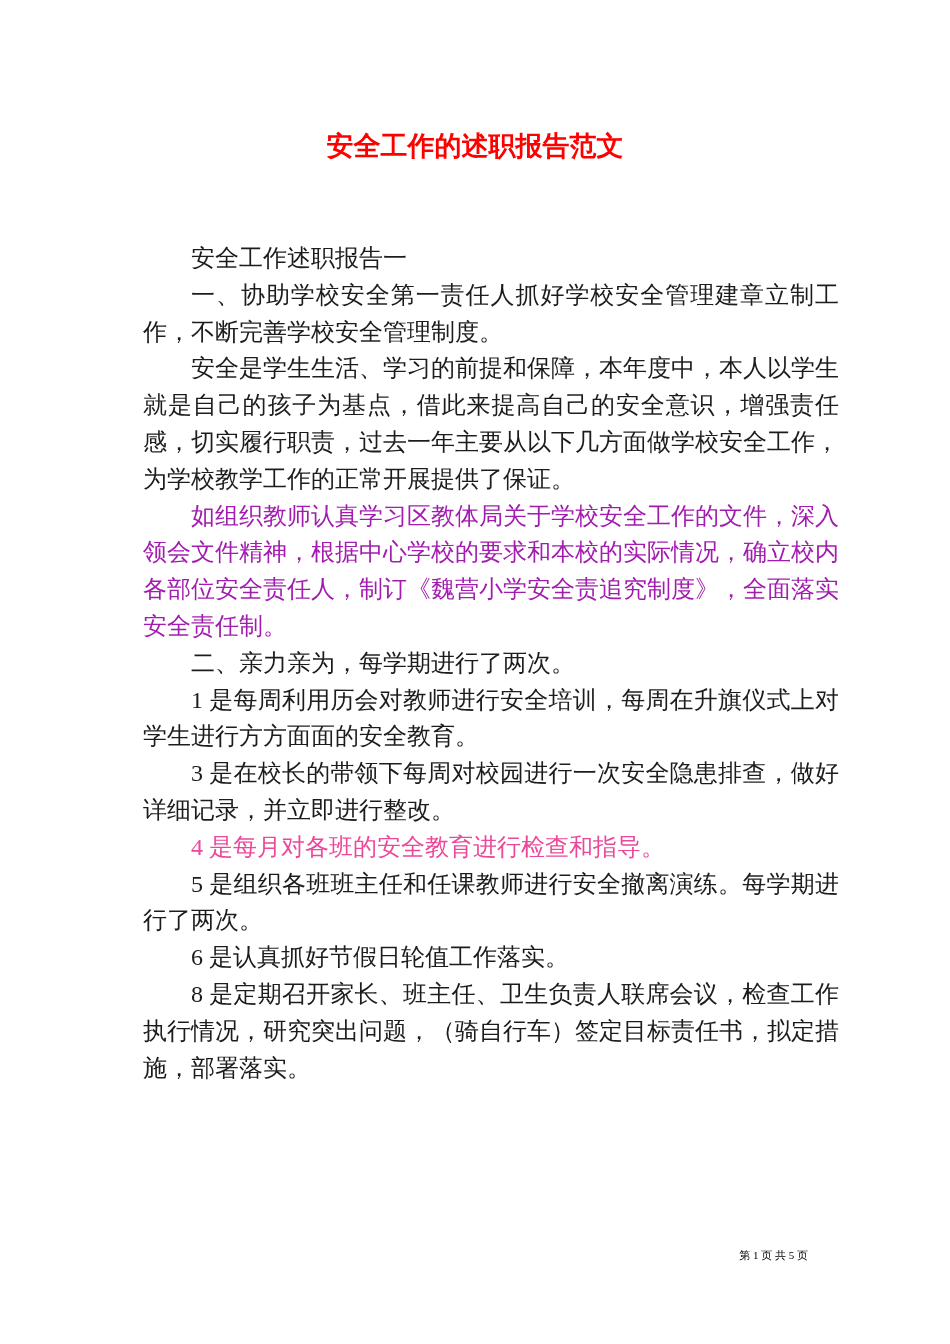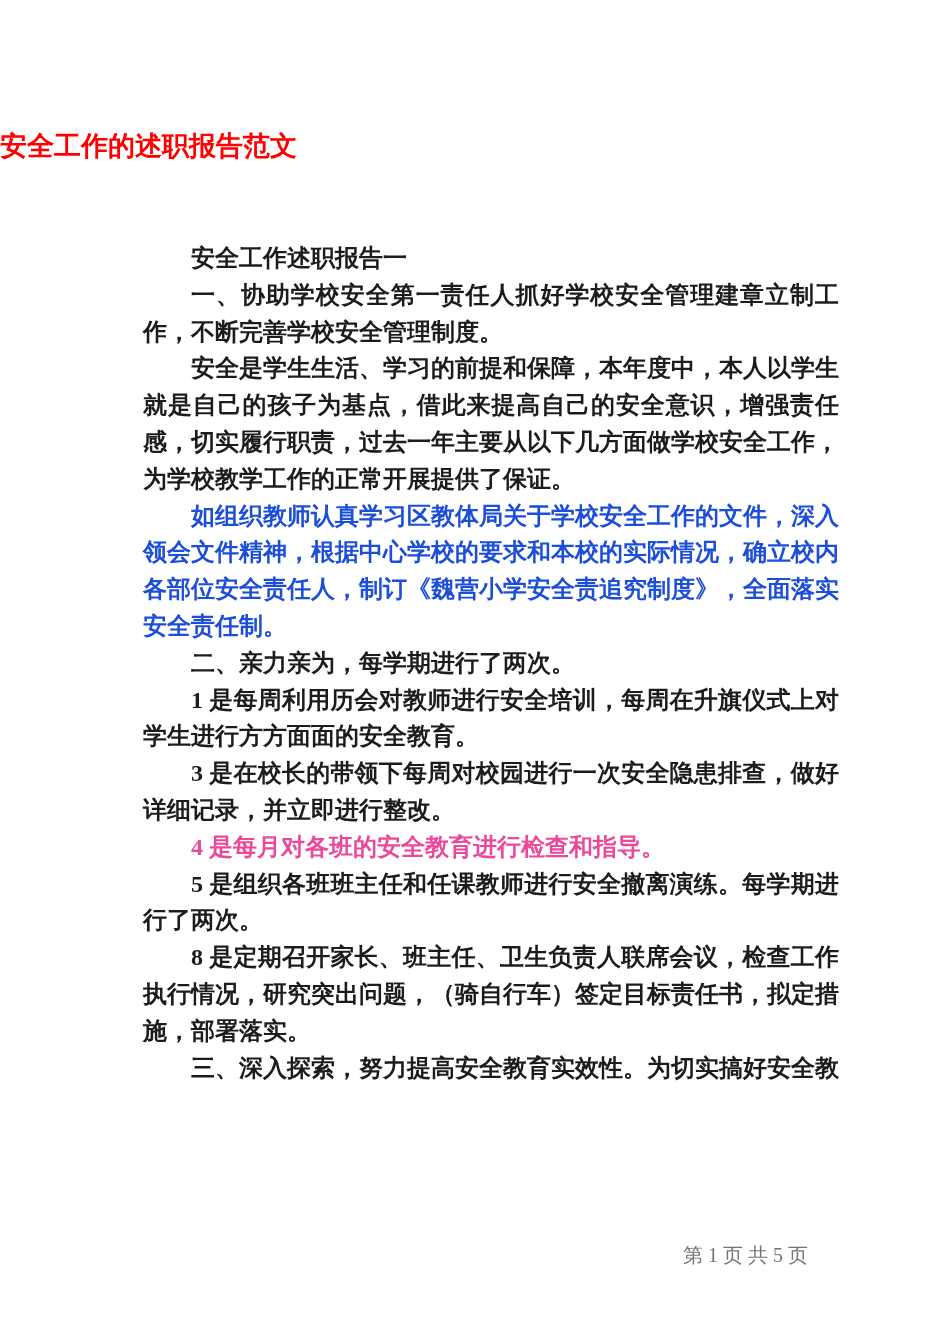--- a/index.html
+++ b/index.html
@@ -14,68 +14,67 @@
     background: #ffffff;
     overflow: hidden;
     font-family: "Liberation Serif", "DejaVu Serif", serif;
   }
   .doc-title {
     position: absolute;
     top: 130px;
     left: 0;
     width: 100%;
     margin: 0;
-    text-align: left;
+    text-align: center;
     font-size: 27px;
     line-height: 32px;
     font-weight: bold;
     font-family: "Liberation Sans", "DejaVu Sans", sans-serif;
     color: #ff0000; 
   }
   .doc-body {
     position: absolute;
     top: 240px;
     left: 143px;
     width: 696px;
-    font-weight: bold;
   }
   .para {
     margin: 0;
     padding: 0;
     font-size: 24px;
     line-height: 36.8px;
     text-indent: 2em;
     text-align: justify;
     color: #1c1c1c;
     letter-spacing: 0;
   }
   .doc-footer {
     position: absolute;
     top: 1246px;
     right: 142px;
-    font-size: 20px;
+    font-size: 11px;
     line-height: 18px;
-    color: #737373;
+    color: #000000;
     font-family: "Liberation Serif", "DejaVu Serif", serif;
   }
 </style>
 </head>
 <body>
 
 <div class="page" style="background: rgb(255, 255, 255);">
   <h1 class="doc-title" style="color: rgb(255, 0, 0);">安全工作的述职报告范文</h1>
 
   <div class="doc-body" id="body-container">
       <p class="para" style="color: rgb(28, 28, 28);">安全工作述职报告一</p>
       <p class="para" style="color: rgb(28, 28, 28);">一、协助学校安全第一责任人抓好学校安全管理建章立制工作，不断完善学校安全管理制度。</p>
       <p class="para" style="color: rgb(28, 28, 28);">安全是学生生活、学习的前提和保障，本年度中，本人以学生就是自己的孩子为基点，借此来提高自己的安全意识，增强责任感，切实履行职责，过去一年主要从以下几方面做学校安全工作，为学校教学工作的正常开展提供了保证。</p>
-      <p class="para" style="color: #1d4ed8;">如组织教师认真学习区教体局关于学校安全工作的文件，深入领会文件精神，根据中心学校的要求和本校的实际情况，确立校内各部位安全责任人，制订《魏营小学安全责追究制度》，全面落实安全责任制。</p>
+      <p class="para" style="color: #a21caf;">如组织教师认真学习区教体局关于学校安全工作的文件，深入领会文件精神，根据中心学校的要求和本校的实际情况，确立校内各部位安全责任人，制订《魏营小学安全责追究制度》，全面落实安全责任制。</p>
       <p class="para" style="color: rgb(28, 28, 28);">二、亲力亲为，每学期进行了两次。</p>
       <p class="para" style="color: rgb(28, 28, 28);">1 是每周利用历会对教师进行安全培训，每周在升旗仪式上对学生进行方方面面的安全教育。</p>
       <p class="para" style="color: rgb(28, 28, 28);">3 是在校长的带领下每周对校园进行一次安全隐患排查，做好详细记录，并立即进行整改。</p>
       <p class="para" style="color: #ec4899;">4 是每月对各班的安全教育进行检查和指导。</p>
       <p class="para" style="color: rgb(28, 28, 28);">5 是组织各班班主任和任课教师进行安全撤离演练。每学期进行了两次。</p>
+      <p class="para" style="color: rgb(28, 28, 28);">6 是认真抓好节假日轮值工作落实。</p>
       <p class="para" style="color: rgb(28, 28, 28);">8 是定期召开家长、班主任、卫生负责人联席会议，检查工作执行情况，研究突出问题，（骑自行车）签定目标责任书，拟定措施，部署落实。</p>
-      <p class="para" style="color: rgb(28, 28, 28);">三、深入探索，努力提高安全教育实效性。为切实搞好安全教</p>
     </div>
 
   <div class="doc-footer">第 1 页 共 5 页</div>
 </div>
 
 </body></html>

